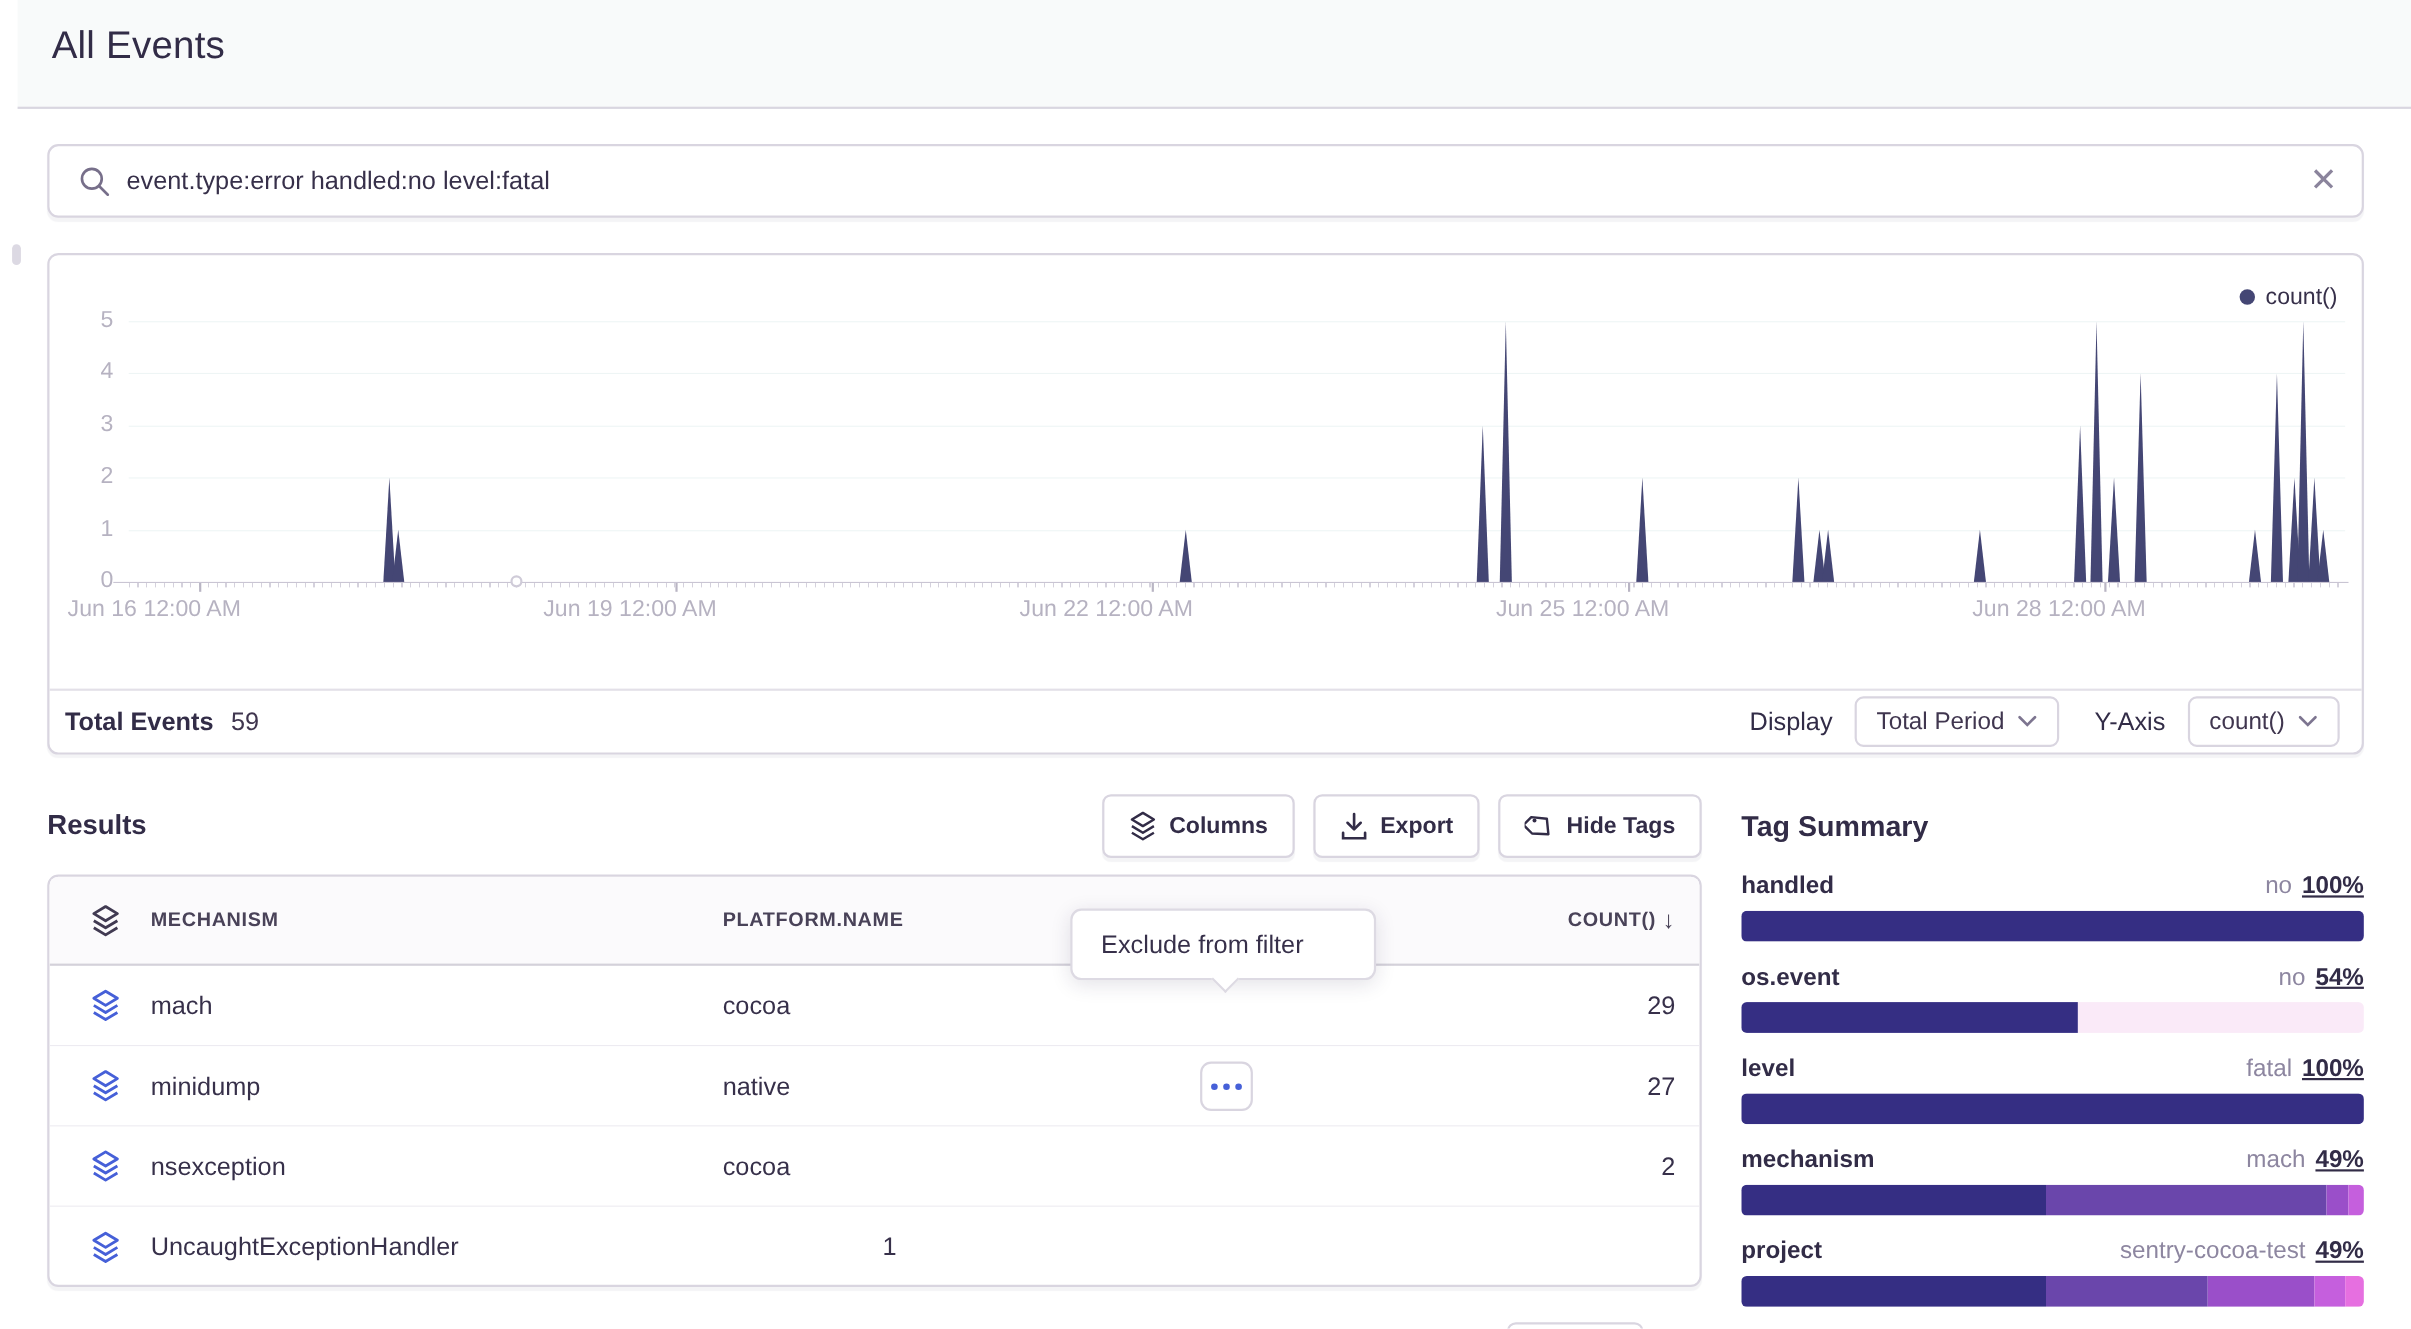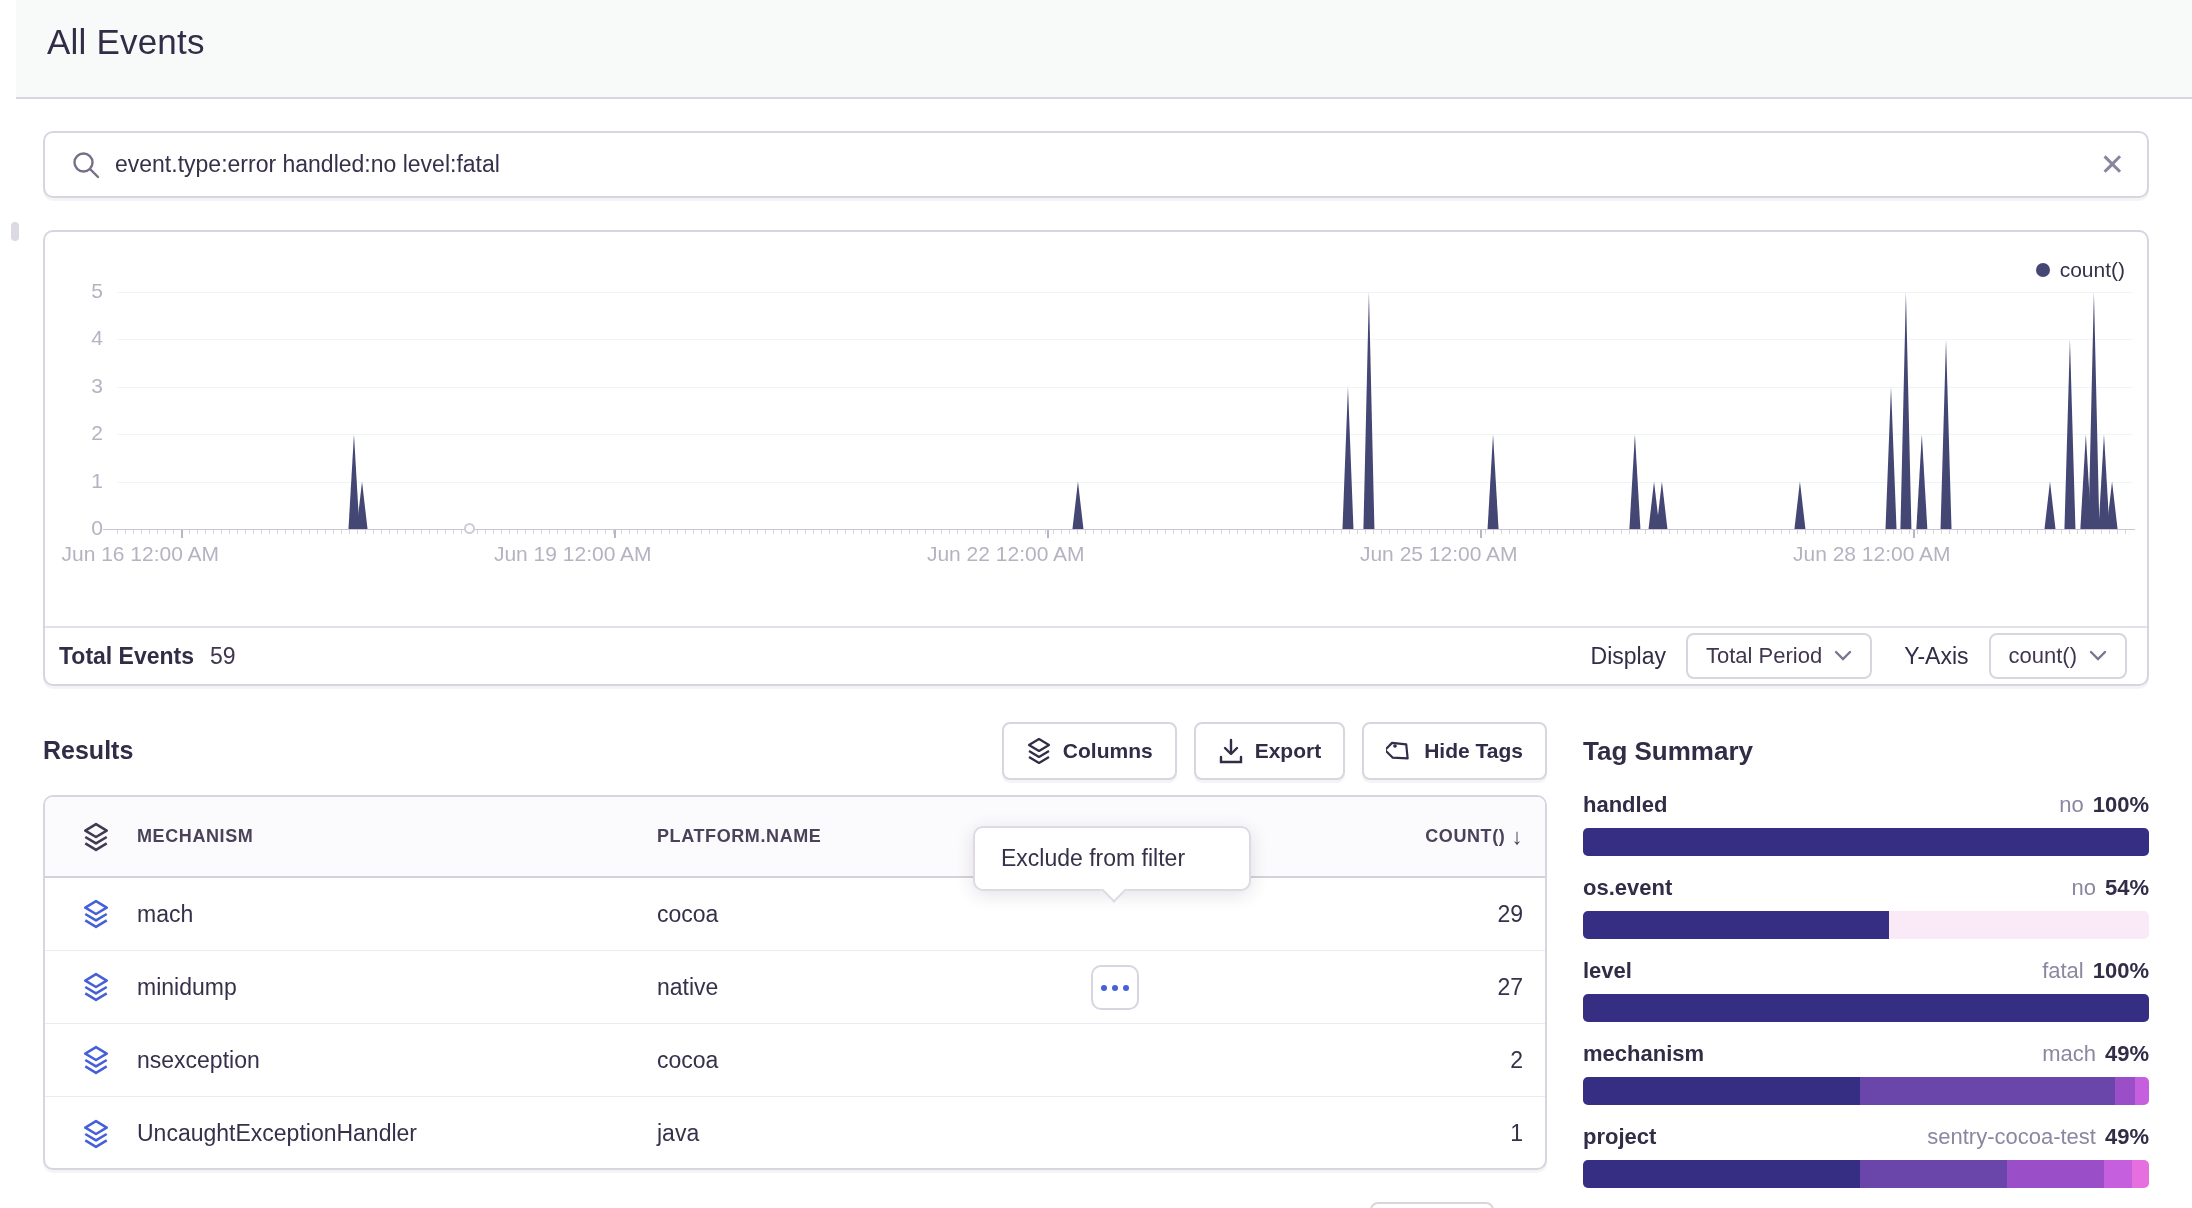--- a/index.html
+++ b/index.html
@@ -82,21 +82,21 @@
   .popover-tail { position:absolute; left:130px; bottom:-10px; width:18px; height:18px; background:#fff;
     border-right:2px solid #dddae3; border-bottom:2px solid #dddae3; transform:rotate(45deg); }
 
   
   .tag-summary { position:absolute; left:1583px; top:736px; width:566px; }
   .tag-summary-heading { font-size:26px; font-weight:bold; color:#322c47; }
   .tag-entry { position:absolute; left:0; width:566px; }
   .tag-label-row { display:flex; align-items:baseline; font-size:22px; }
   .tag-name { font-weight:bold; color:#322c47; }
   .tag-topvalue { margin-left:auto; color:#8d86a0; }
-  .tag-pct { font-weight:bold; color:#322c47; margin-left:9px; }
+  .tag-pct { font-weight:bold; color:#322c47; margin-left:9px;text-decoration:underline; }
   .tag-bar { margin-top:10px; height:28px; border-radius:5px; overflow:hidden; display:flex; }
   .tag-bar .seg { height:100%; }
 
   .pagination-sliver { position:absolute; left:1370px; top:1202px; width:124px; height:10px; background:#fff;
     border:2px solid #d9d5e0; border-radius:8px 8px 0 0; }
 
   svg { display:block; }
 </style>
 </head>
 <body>
@@ -296,21 +296,20 @@
 
     <div class="trow">
       <span class="col-icon">
           <svg width="28" height="30" viewBox="0 0 26 28">
             <path d="M13 2 L23 8 L13 14 L3 8 Z" fill="none" stroke="#4660d8" stroke-width="2.4" stroke-linejoin="round"></path>
             <path d="M3 14 L13 20 L23 14" fill="none" stroke="#4660d8" stroke-width="2.4" stroke-linejoin="round"></path>
             <path d="M3 20 L13 26 L23 20" fill="none" stroke="#4660d8" stroke-width="2.4" stroke-linejoin="round"></path>
           </svg>
         </span>
       <span class="col-mech">UncaughtExceptionHandler</span>
-      <span class="col-plat">java</span>
       <span class="col-count">1</span>
     </div>
   </div>
 
   <div class="popover">
     <div class="popover-item">Exclude from filter</div>
     <div class="popover-tail"></div>
   </div>
 
   <div class="tag-summary">

